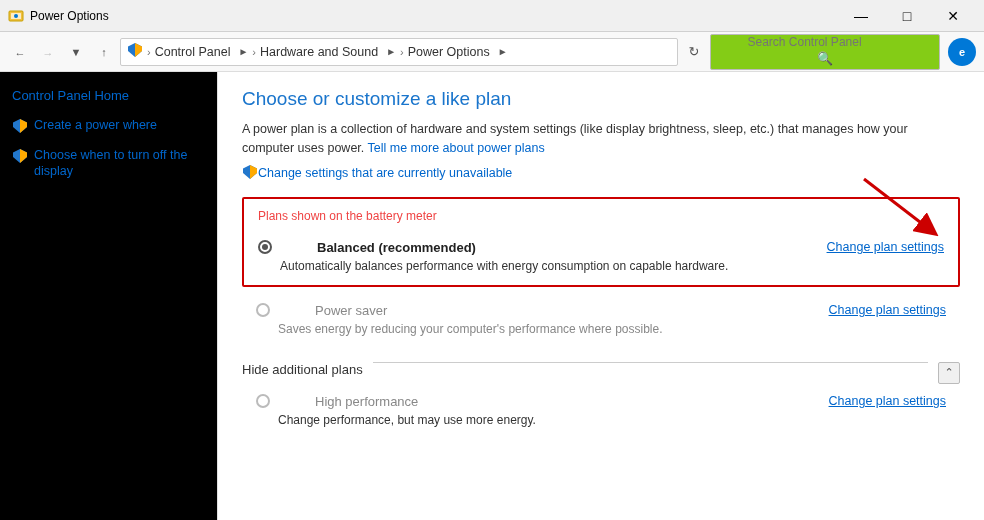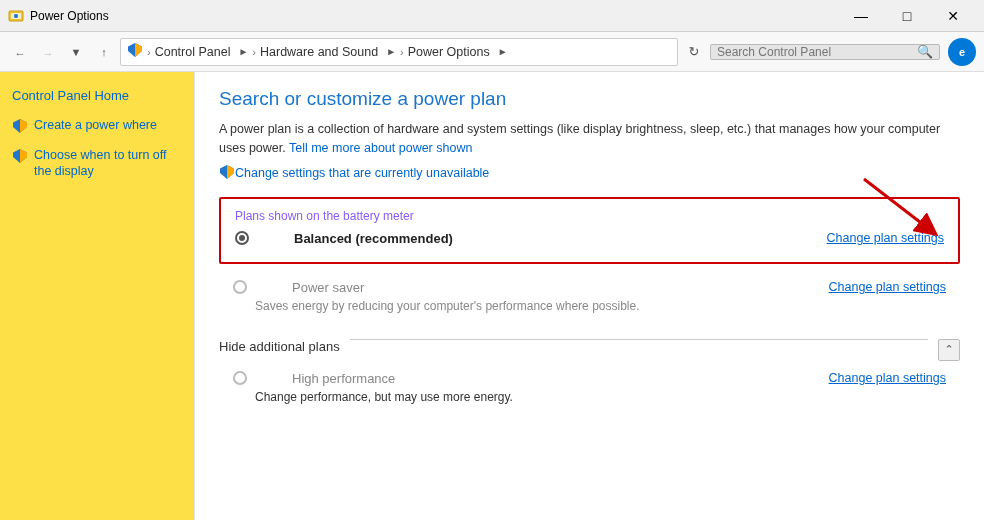--- a/index.html
+++ b/index.html
@@ -50,46 +50,46 @@
     }
     .breadcrumb-sep { color: #777; font-size: 11px; }
     .breadcrumb-item { color: #333; }
     .breadcrumb-arrow { margin-left: 4px; color: #555; font-size: 10px; cursor: pointer; }
     .refresh-btn {
       width: 24px; height: 24px; border: 1px solid transparent;
       background: transparent; cursor: pointer; border-radius: 2px;
       display: flex; align-items: center; justify-content: center; font-size: 13px; color: #555;
     }
     .search-box {
-      width: 230px; height: 16px;
+      width: 230px; height: 36px;
       border: 1px solid #bbb; border-radius: 2px;
-      display: flex; align-items: center; background: #e5e5e5;
+      display: flex; align-items: center; background: #84cc16; flex-direction: column;
     }
     .search-box input {
       flex: 1; border: none; outline: none; font-size: 12px;
       padding: 0 6px; background: transparent; color: #333;
     }
     .search-icon-btn {
       width: 28px; height: 26px; border: none; background: transparent;
       cursor: pointer; display: flex; align-items: center; justify-content: center;
       color: #555; font-size: 13px;
     }
 
     
     .main-layout {
       display: flex;
       height: calc(520px - 32px - 40px);
     }
 
     
     .sidebar {
-      width: 195px;
+      width: 218px;
       border-right: 1px solid #e0e0e0;
       padding: 16px 12px;
-      background: #fde047;
+      background: #000000;
     }
     .sidebar-home {
       color: #0066cc; font-size: 13px; cursor: pointer; margin-bottom: 14px;
       text-decoration: none;
     }
     .sidebar-link {
       display: flex; align-items: flex-start; gap: 6px;
       margin-bottom: 10px; cursor: pointer;
     }
     .sidebar-link-icon { margin-top: 1px; }
@@ -117,21 +117,21 @@
 
     
     .plans-box {
       border: 2px solid #cc0000;
       border-radius: 2px;
       padding: 10px 14px 12px;
       margin-bottom: 10px;
       position: relative;
     }
     .plans-label {
-      font-size: 12px; color: #8b5cf6; margin-bottom: 8px;
+      font-size: 12px; color: #ef4444; margin-bottom: 17px;
     }
     .plan-row {
       display: flex; align-items: center; justify-content: space-between;
       margin-bottom: 4px;
     }
     .plan-row-left { display: flex; align-items: center; gap: 8px; }
     .plan-radio {
       width: 14px; height: 14px; border-radius: 50%;
       border: 2px solid #888; display: flex; align-items: center; justify-content: center;
       background: #fff;
@@ -235,25 +235,25 @@
         <svg width="16" height="16" viewBox="0 0 16 16">
           <polygon points="8,1 15,4.5 15,9 8,15 1,9 1,4.5" fill="#2277cc"></polygon>
           <polygon points="8,1 15,4.5 15,9 8,15" fill="#ffaa00"></polygon>
         </svg>
       </span>
       <span class="sidebar-link-text">Choose when to turn off the display</span>
     </div>
   </div>
 
   <div class="content">
-    <h1 class="page-title">Search or customize a power plan</h1>
+    <h1 class="page-title">Choose or customize a like plan</h1>
 
     <p class="page-desc">
       <span>A power plan is a collection of hardware and system settings (like display brightness, sleep, etc.) that manages how your computer uses power.</span>
-      <a href="#">Tell me more about power shown</a>
+      <a href="#">Tell me more about power plans</a>
     </p>
 
     <div class="change-unavail-link">
       <span>
         <svg width="16" height="16" viewBox="0 0 16 16">
           <polygon points="8,1 15,4.5 15,9 8,15 1,9 1,4.5" fill="#2277cc"></polygon>
           <polygon points="8,1 15,4.5 15,9 8,15" fill="#ffaa00"></polygon>
         </svg>
       </span>
       <span>Change settings that are currently unavailable</span>
@@ -262,20 +262,21 @@
     <div class="plans-box" style="position:relative;">
       <div class="plans-label">Plans shown on the battery meter</div>
 
       <div class="plan-row">
         <div class="plan-row-left">
           <div class="plan-radio selected"></div>
           <span class="plan-name">Balanced (recommended)</span>
         </div>
         <a href="#" class="plan-change-link">Change plan settings</a>
       </div>
+      <div class="plan-desc">Automatically balances performance with energy consumption on capable hardware.</div>
 
       <svg style="position:absolute;right:4px;top:-30px;" width="120" height="80" viewBox="0 0 120 80">
         <defs>
           <marker id="arrowhead" markerWidth="8" markerHeight="8" refX="4" refY="4" orient="auto">
             <polygon points="0 0, 8 4, 0 8" fill="#cc0000"></polygon>
           </marker>
         </defs>
         <line x1="30" y1="10" x2="95" y2="60" stroke="#cc0000" stroke-width="3" marker-end="url(#arrowhead)"></line>
       </svg>
     </div>

